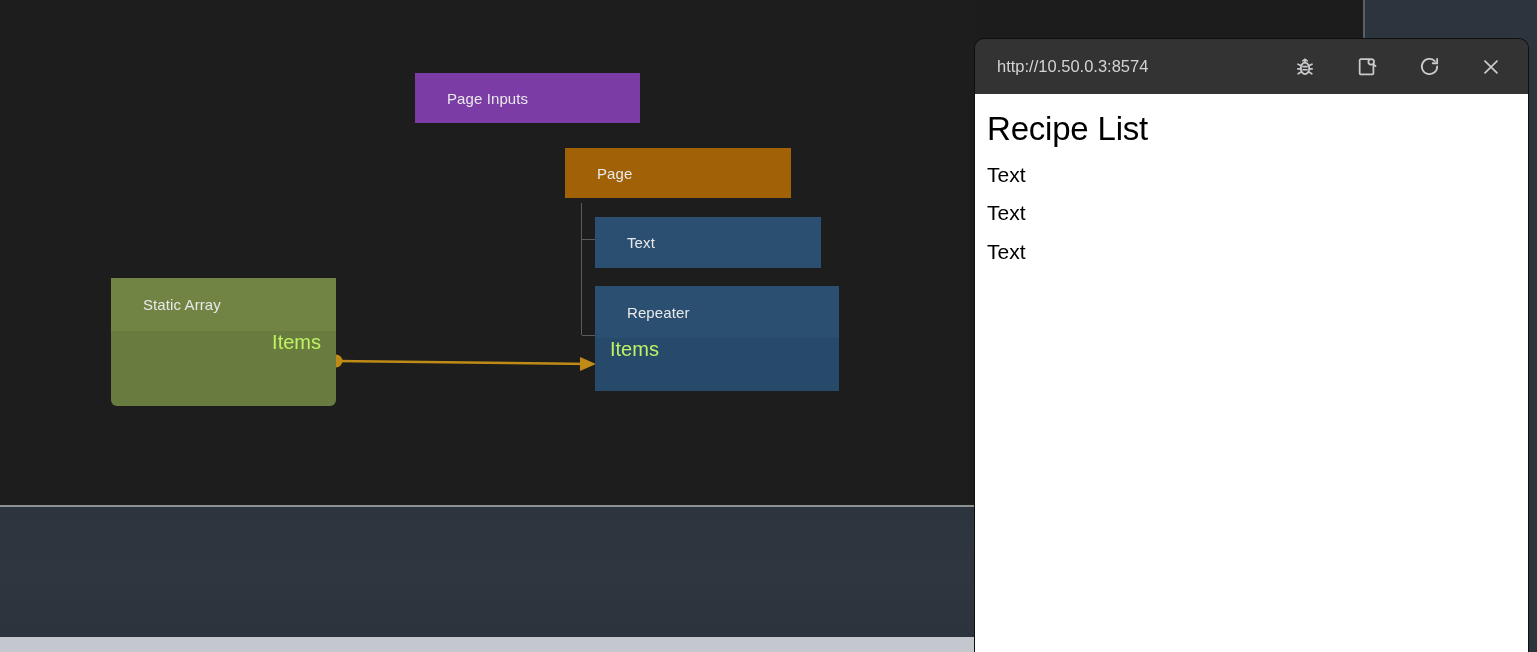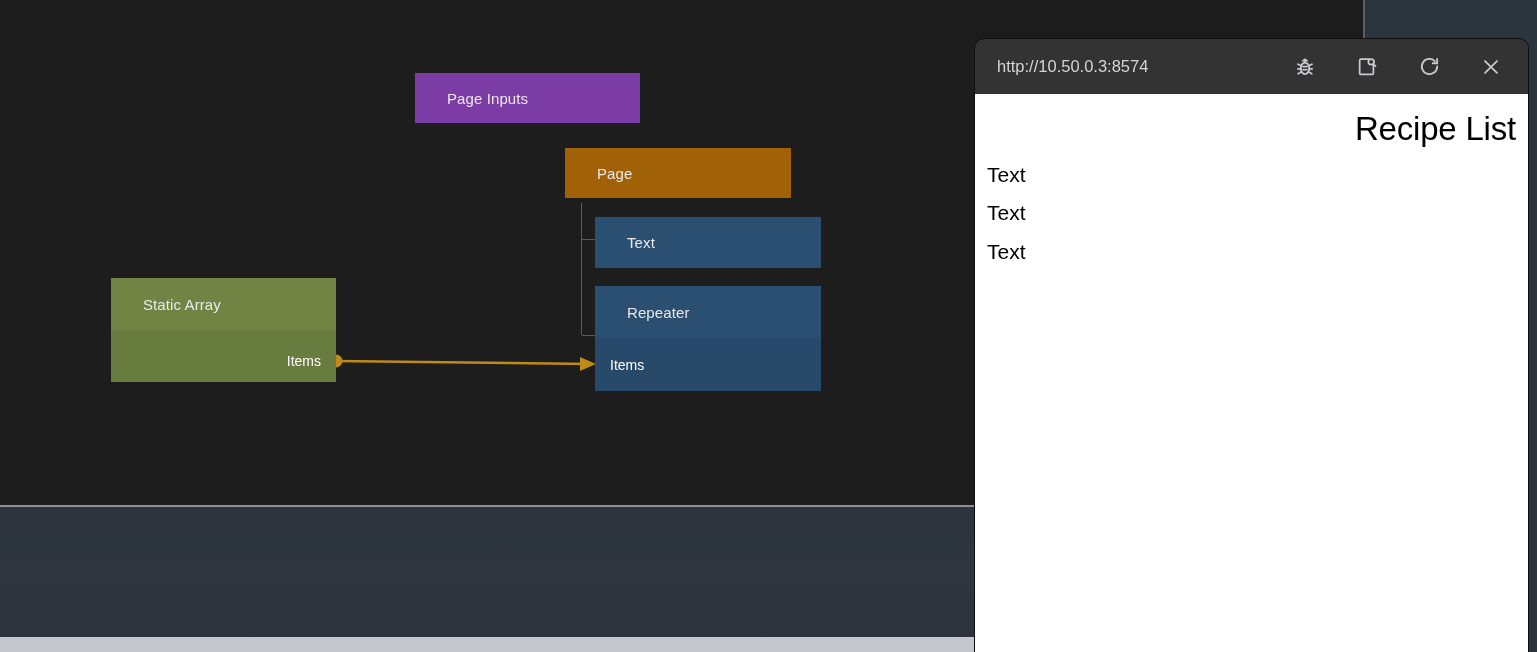--- a/index.html
+++ b/index.html
@@ -26,45 +26,44 @@
     height: 52px;
     display: flex;
     align-items: center;
     padding-left: 32px;
     color: #e9e9ea;
     font-size: 15px;
     letter-spacing: .1px;
   }
   .node-body {
     display: flex;
-    align-items: center;
     height: 52px;
-    color: #ffffff;
-    font-size: 14px;
+    color: #bef264;
+    font-size: 20px;
   }
 
   
   .n-pageinputs { left: 415px; top: 73px; width: 225px; height: 50px; background: #7b3ca5; }
   .n-pageinputs .node-header { height: 50px; }
 
   
   .n-page { left: 565px; top: 148px; width: 226px; height: 50px; background: #a16207; }
   .n-page .node-header { height: 50px; }
 
   
   .n-text { left: 595px; top: 217px; width: 226px; height: 51px; background: #2b4f70; }
   .n-text .node-header { height: 51px; }
 
   
-  .n-repeater { left: 595px; top: 286px; width: 226px; height: 105px; background: #27496a; }
+  .n-repeater { left: 595px; top: 286px; width: 244px; height: 105px; background: #27496a; }
   .n-repeater .node-header { height: 52px; background: #2b4f70; }
   .n-repeater .node-body { padding-left: 15px; height: 53px; }
 
   
-  .n-staticarray { left: 111px; top: 278px; width: 225px; height: 104px; background: #697c3f; }
+  .n-staticarray { left: 111px; top: 278px; width: 225px; height: 128px; background: #697c3f; border-radius: 6px; }
   .n-staticarray .node-header { height: 53px; background: #718443; }
   .n-staticarray .node-body {
     height: 59px;
     justify-content: flex-end;
     padding-right: 15px;
   }
 
   
   .tree-v {
     position: absolute;
@@ -144,21 +143,20 @@
     background: #ffffff;
     height: 558px;
     padding: 14px 12px 0 12px;
   }
   .recipe-title {
     font-size: 33px;
     font-weight: 400;
     color: #000;
     line-height: 1.25;
     letter-spacing: -.2px;
-    text-align: right;
   }
   .recipe-item {
     font-size: 21px;
     color: #000;
     margin-top: 14px;
     line-height: 1.15;
   }
 </style>
 </head>
 <body>

